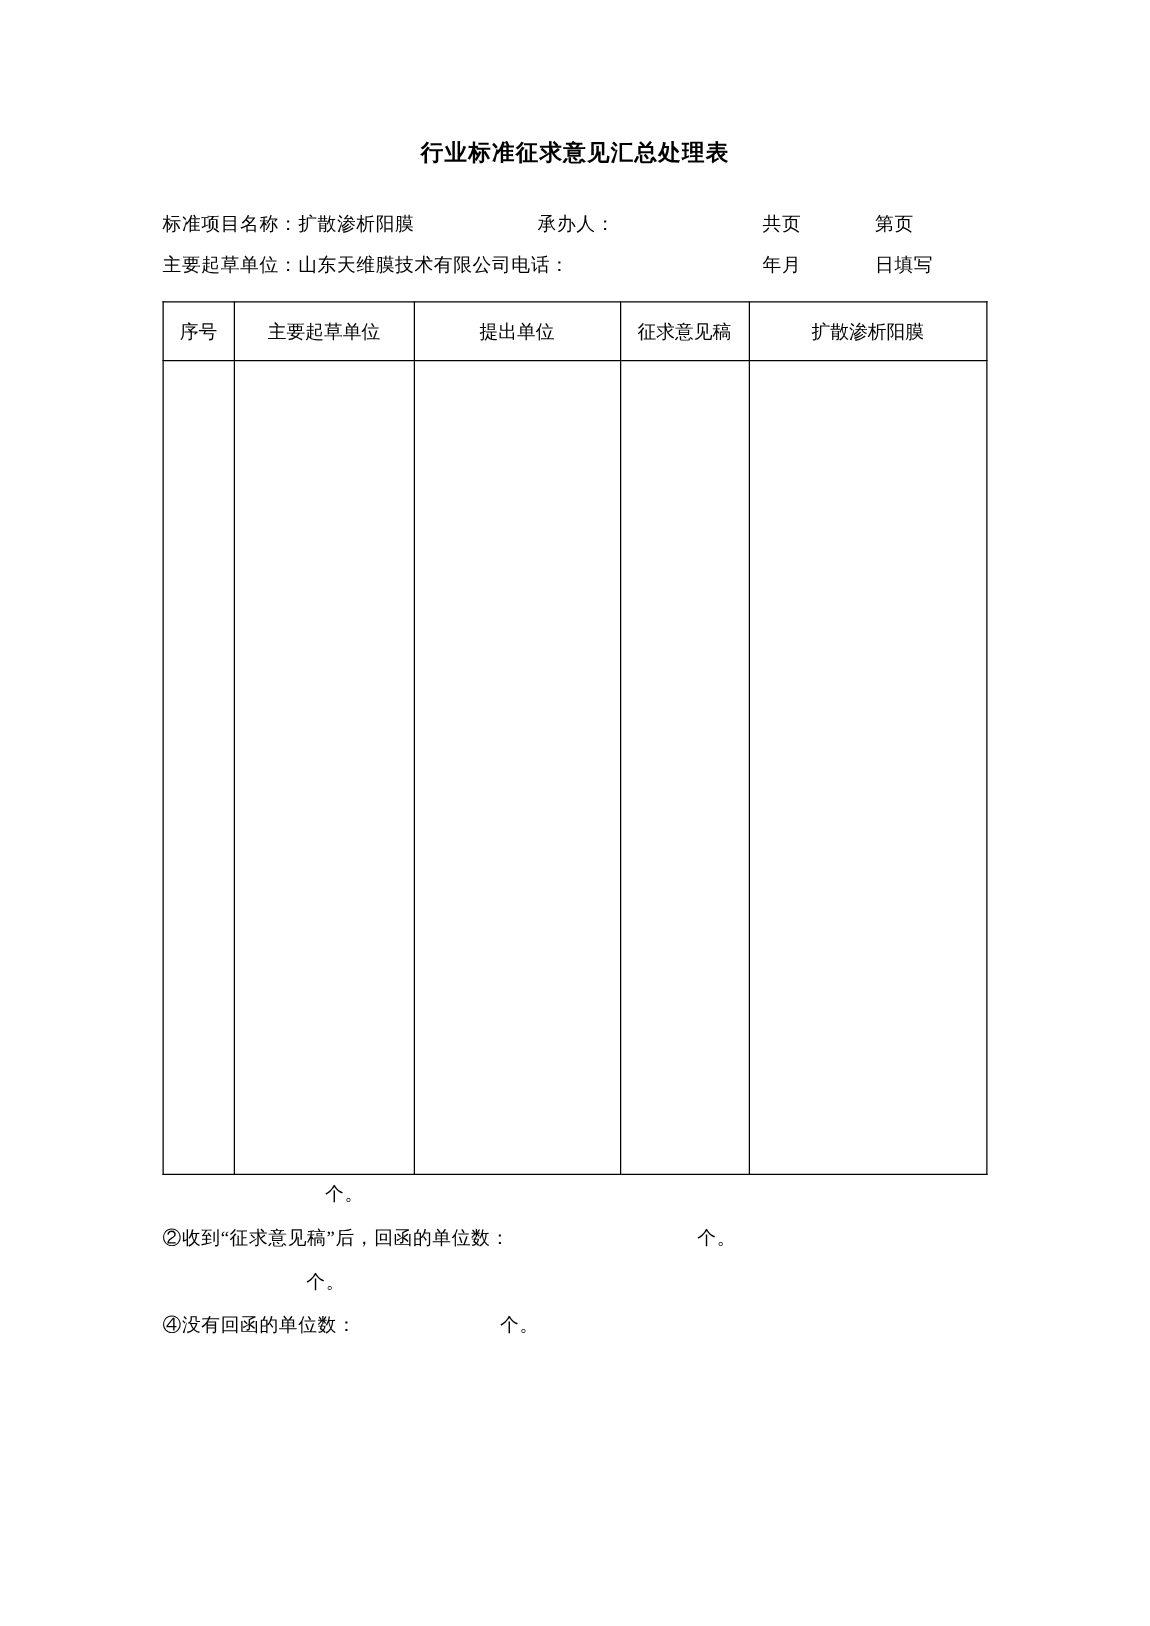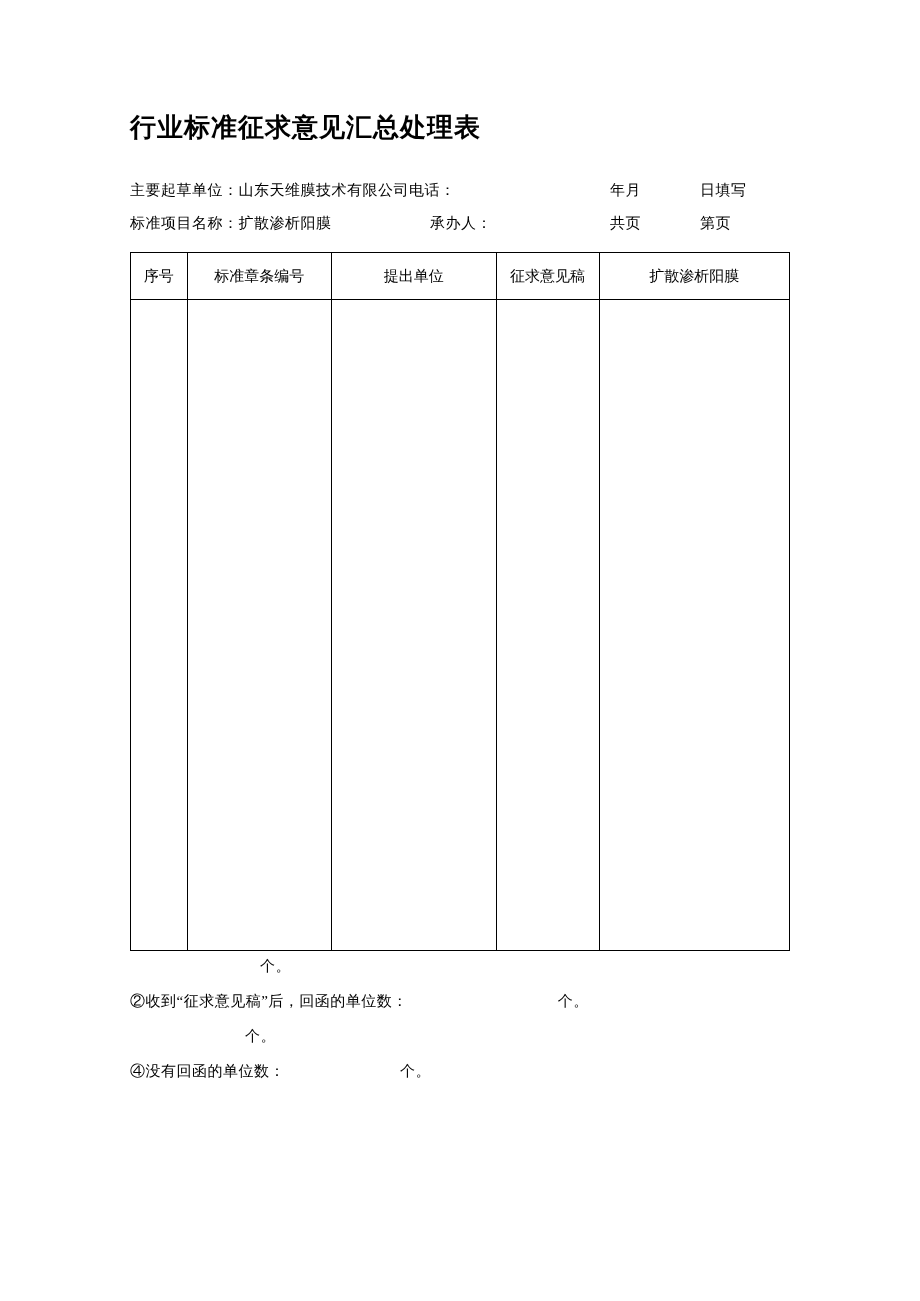--- a/index.html
+++ b/index.html
@@ -10,22 +10,22 @@
     color: #000;
   }
   .page {
     width: 920px;
     height: 1301px;
     box-sizing: border-box;
     padding: 110px 130px 0 130px;
     position: relative;
   }
   .title {
-    text-align: left;
-    font-size: 26px;
+    text-align: center;
+    font-size: 18px;
     font-weight: 600;
     font-family: "SimHei", "黑体", sans-serif;
     letter-spacing: 1px;
     margin-bottom: 36px;
   }
   .meta-line {
     font-size: 15px;
     letter-spacing: 0.5px;
     margin-bottom: 14px;
     display: flex;
@@ -69,44 +69,44 @@
   .notes .n-gap   { display: inline-block; }
 </style>
 </head>
 <body>
 
 <div class="page">
 
   <div class="title">行业标准征求意见汇总处理表</div>
 
   <div class="meta-line">
-    <span style="flex:0 0 480px">主要起草单位：山东天维膜技术有限公司电话：</span>
-    <span class="seg3">年月</span>
-    <span class="seg4">日填写</span>
-  </div>
-
-  <div class="meta-line">
     <span class="seg1">标准项目名称：扩散渗析阳膜</span>
     <span class="seg2">承办人：</span>
     <span class="seg3">共页</span>
     <span class="seg4">第页</span>
+  </div>
+
+  <div class="meta-line">
+    <span style="flex:0 0 480px">主要起草单位：山东天维膜技术有限公司电话：</span>
+    <span class="seg3">年月</span>
+    <span class="seg4">日填写</span>
   </div>
 
   <table class="main">
     <colgroup>
       <col class="c1">
         <col class="c2">
         <col class="c3">
         <col class="c4">
         <col class="c5">
     </colgroup>
     <thead>
       <tr>
         <th>序号</th>
-        <th>标准章条编号</th>
+        <th>主要起草单位</th>
         <th>提出单位</th>
         <th>征求意见稿</th>
         <th>扩散渗析阳膜</th>
       </tr>
     </thead>
     <tbody>
       <tr>
         <td class="body-cell"></td>
         <td class="body-cell"></td>
         <td class="body-cell"></td>

